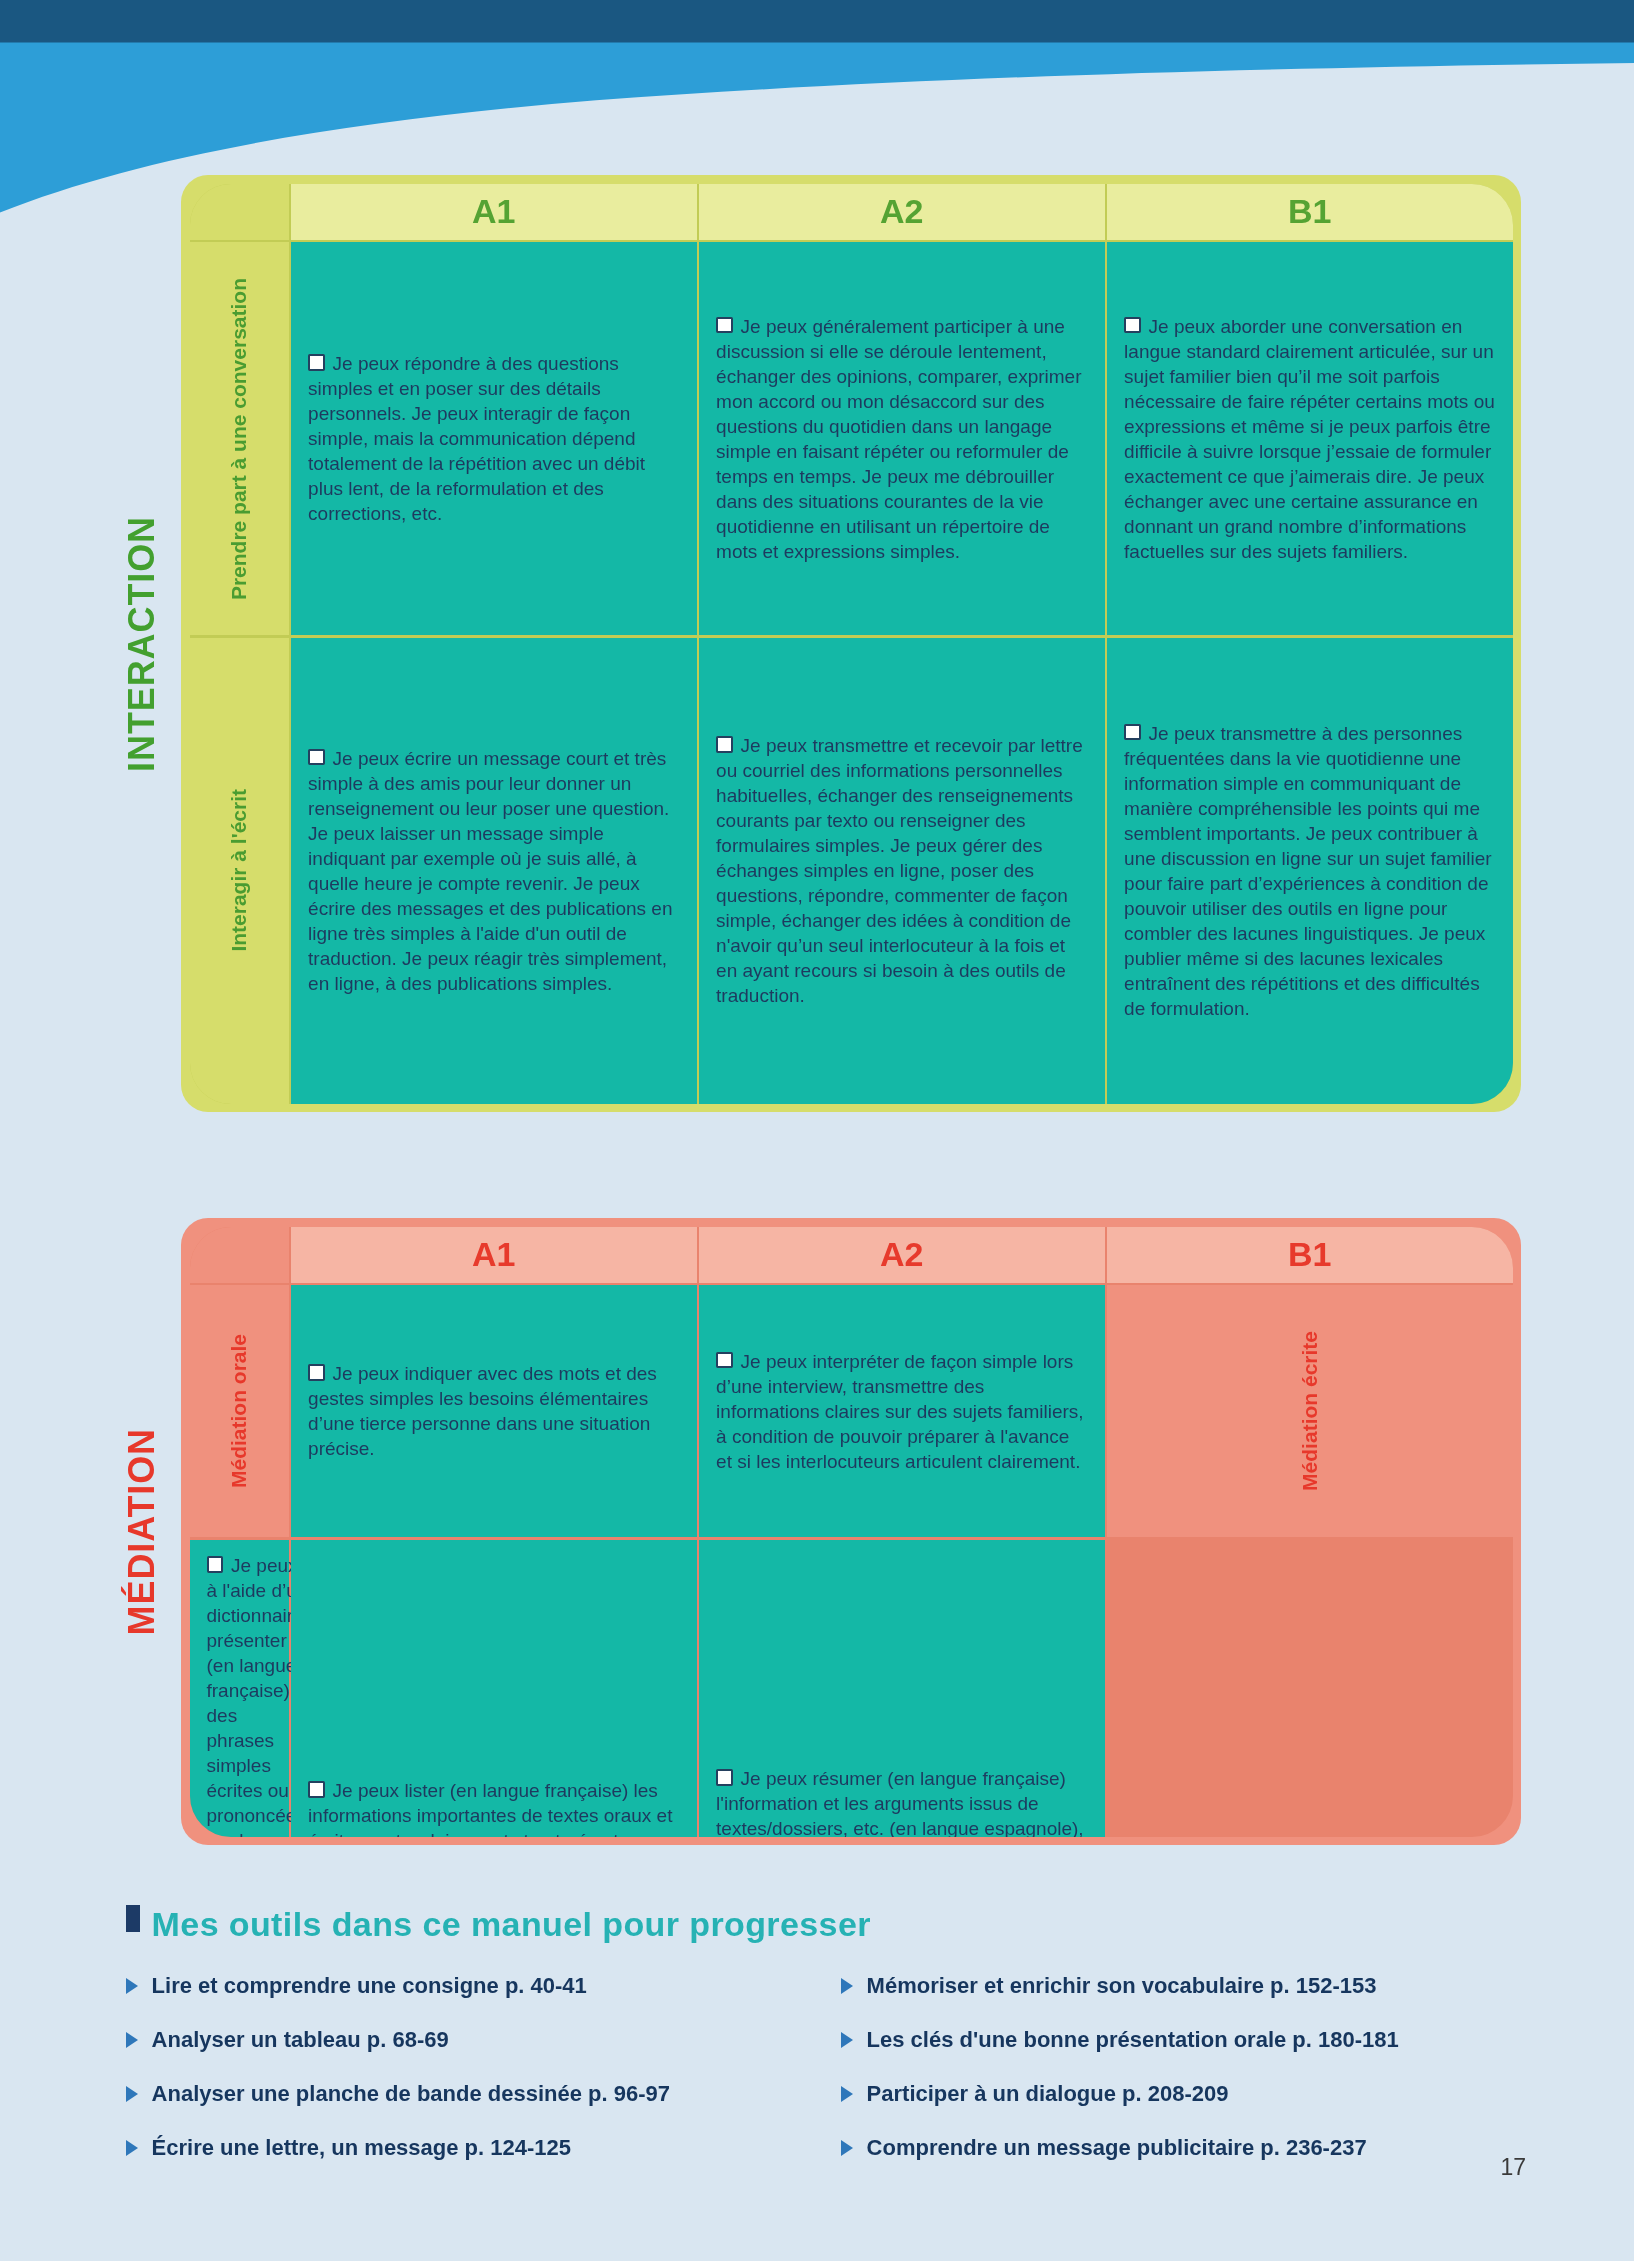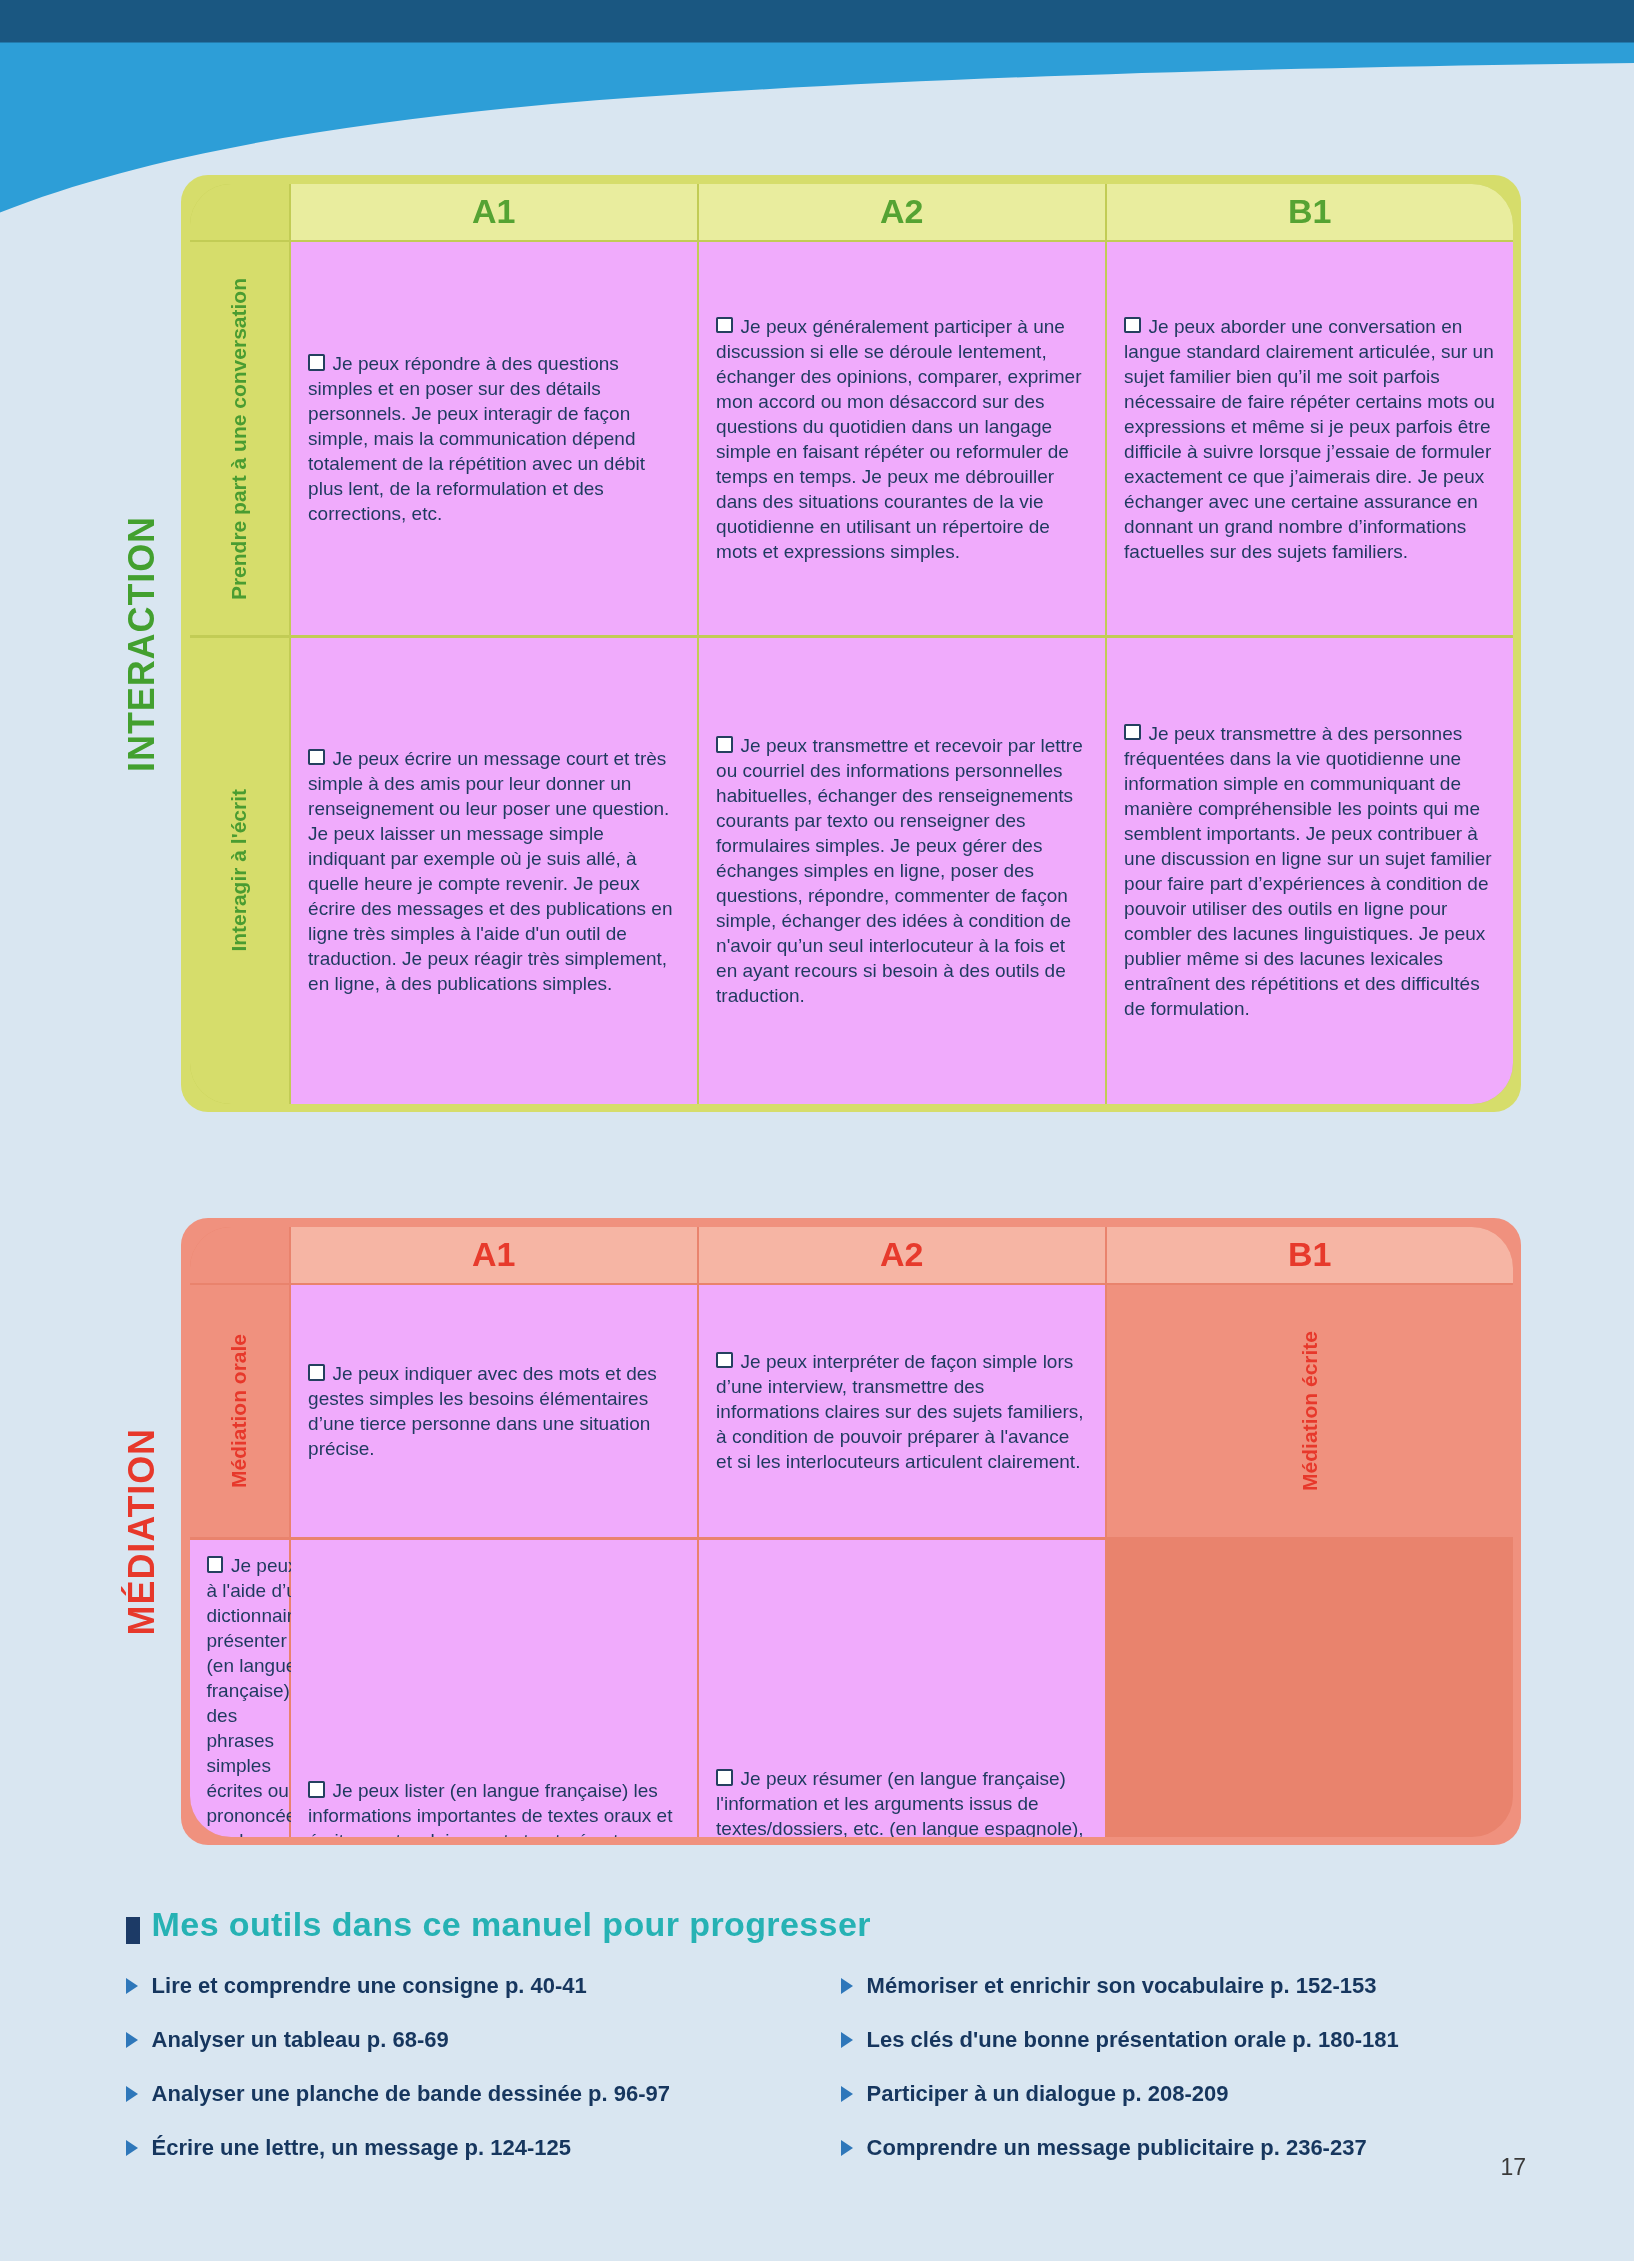--- a/index.html
+++ b/index.html
@@ -38,29 +38,29 @@
   .p-salmon .grid{background:#e9836d;}
   .p-salmon .corner,.p-salmon .rowlabel{background:#f0917e;}
   .p-salmon .lvl{background:#f6b5a4;color:#e73a2c;}
   .p-salmon .rowlabel{color:#e7382b;}
   .p-salmon .v-title{color:#e7382b;}
 
   .lvl{display:flex;align-items:center;justify-content:center;
        font-size:34px;font-weight:bold;}
   .rowlabel{display:flex;align-items:center;justify-content:center;}
   .rowlabel .vtext{font-size:21px;font-weight:bold;}
-  .cell{background:#f0abfc;display:flex;align-items:center;padding:13.6px 17px;box-sizing:border-box;}
+  .cell{background:#14b8a6;display:flex;align-items:center;padding:13.6px 17px;box-sizing:border-box;}
   .ct{margin:0;font-size:19px;line-height:25px;}
   .cb{
     display:inline-block;width:12.8px;height:12.8px;border:2.6px solid #24405f;
     border-radius:1.7px;margin-right:7.7px;vertical-align:-0.9px;background:#fff;
   }
   
   .tools{position:absolute;left:126px;top:1905px;width:1430px;}
-  .tools-head{display:flex;align-items:flex-end;margin-bottom:29px;}
+  .tools-head{display:flex;align-items:flex-start;margin-bottom:29px;}
   .sq{width:13.6px;height:27px;background:#1c3a66;margin-right:12px;}
   .tools-title{font-size:34px;font-weight:bold;color:#26b2b4;letter-spacing:0.4px;}
   .tools-cols{display:flex;}
   .tcol{display:flex;flex-direction:column;gap:28px;}
   .tcol.left{width:715px;}
   .tool-item{display:flex;align-items:center;cursor:pointer;}
   .tri{
     width:0;height:0;border-left:12.8px solid #2e77ba;
     border-top:8.5px solid transparent;border-bottom:8.5px solid transparent;
     margin-right:13.6px;flex:0 0 auto;

